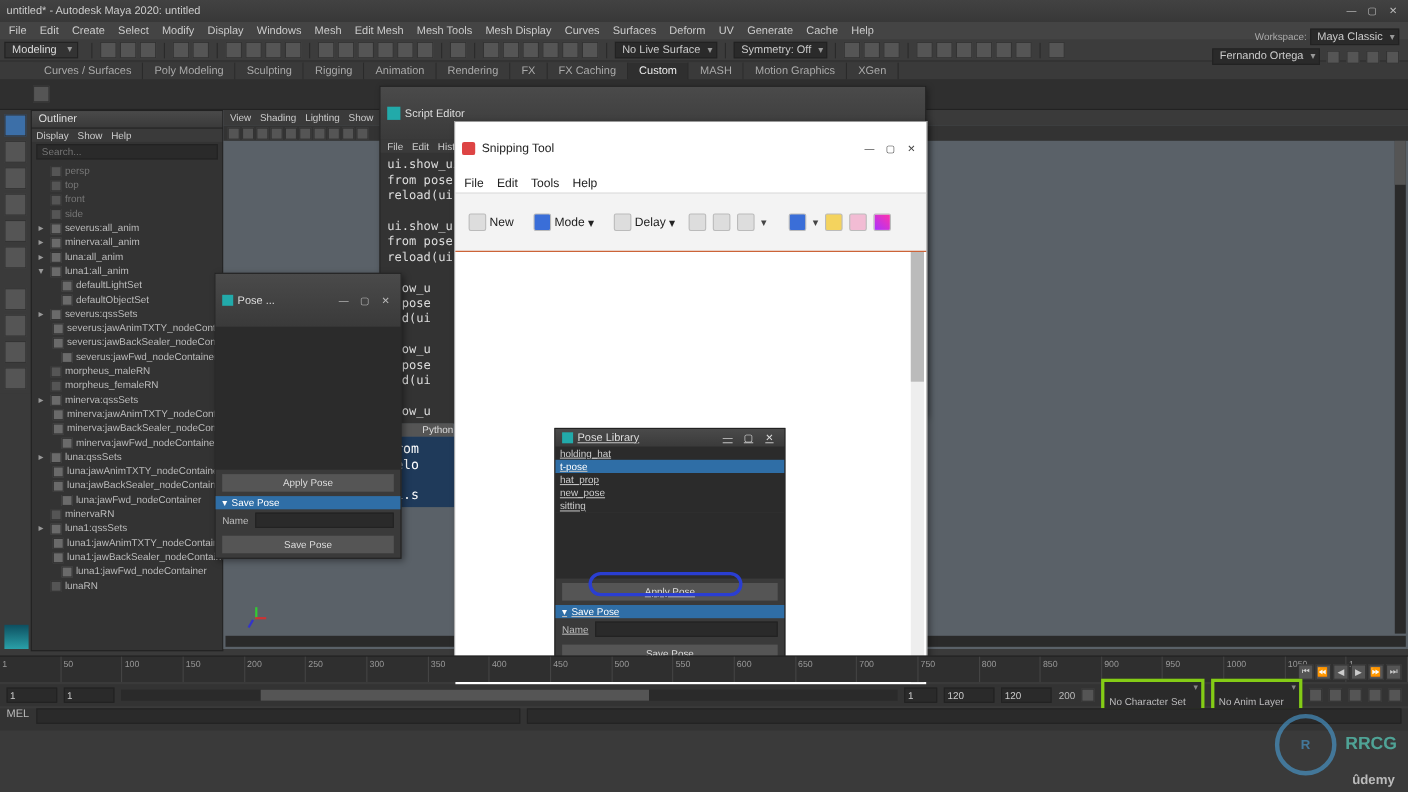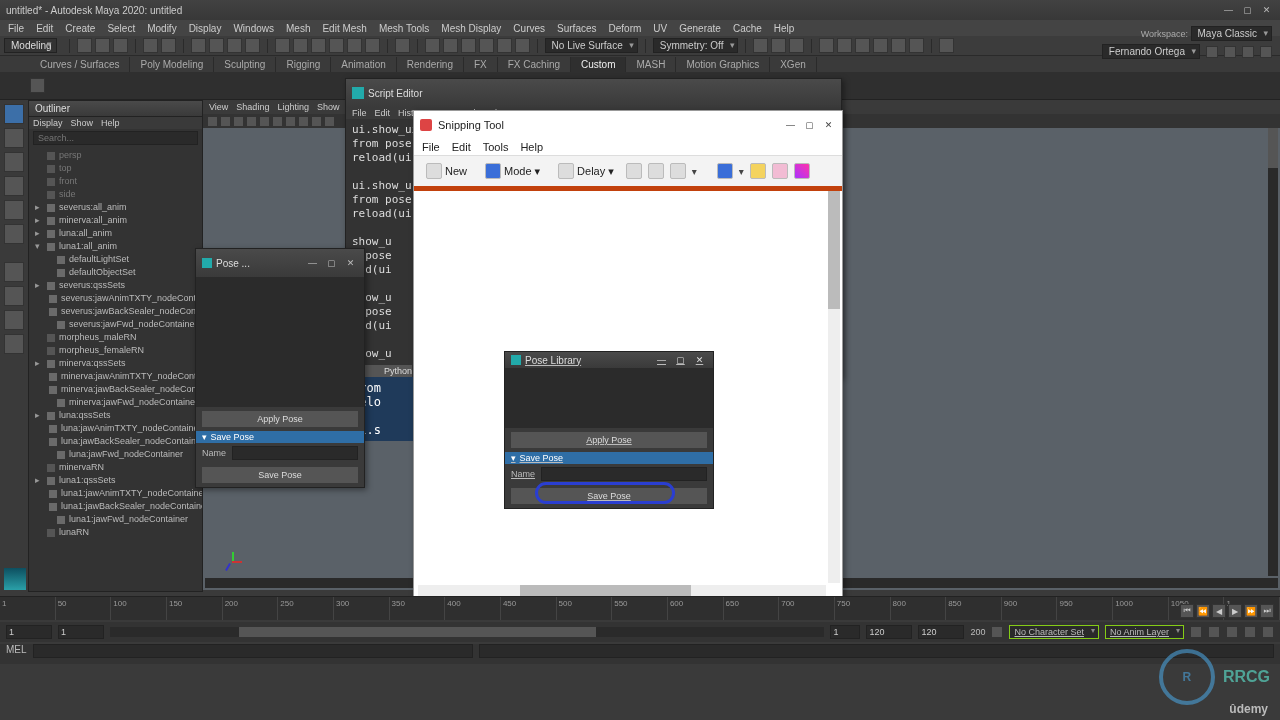--- a/index.html
+++ b/index.html
@@ -4,21 +4,21 @@
 <style>
   * { box-sizing: border-box; margin: 0; padding: 0; font-family: "Segoe UI", Tahoma, sans-serif; }
   body { width: 1280px; height: 720px; background: #3a3a3a; color: #bbb; font-size: 10px; overflow: hidden; position: relative; }
   .titlebar { height: 20px; background: linear-gradient(#424242,#383838); display: flex; align-items: center; padding: 0 6px; color: #ccc; font-size: 10px; }
   .titlebar .spacer { flex: 1; }
   .winbtn { width: 15px; height: 12px; margin-left: 4px; display: inline-flex; align-items: center; justify-content: center; font-size: 9px; color: #bbb; }
   .menubar { height: 16px; background: #444; display: flex; align-items: center; gap: 4px; padding: 0 4px; color: #ccc; font-size: 10px; }
   .menubar span { padding: 0 4px; cursor: default; }
   .workspace-row { position: absolute; right: 8px; top: 28px; font-size: 9px; color: #aaa; }
   .shelf-dropdown-row { height: 20px; background: #3c3c3c; display: flex; align-items: center; padding: 0 4px; border-bottom: 1px solid #2a2a2a; }
-  .dropdown { background: #333; border: 1px solid #222; padding: 1px 4px 1px 6px; color: #ddd; font-size: 10px; position: relative; }
+  .dropdown { background: #333; border: 1px solid #222; padding: 1px 18px 1px 6px; color: #ddd; font-size: 10px; position: relative; }
   .dropdown::after { content: "▾"; position: absolute; right: 4px; top: 0; font-size: 9px; color: #999; }
   .icon-row { display: flex; align-items: center; gap: 3px; margin-left: 8px; }
   .ico { width: 15px; height: 15px; background: #555; border: 1px solid #333; }
   .ico.small { width: 12px; height: 12px; }
   .sep { width: 1px; height: 14px; background: #2a2a2a; margin: 0 4px; }
   .shelf-tabs { height: 16px; background: #3a3a3a; display: flex; align-items: flex-end; padding-left: 30px; gap: 0; font-size: 10px; }
   .shelf-tab { padding: 2px 10px; background: #3a3a3a; color: #aaa; border-right: 1px solid #2a2a2a; }
   .shelf-tab.active { background: #2f2f2f; color: #eee; }
   .shelf-icons { height: 28px; background: #2f2f2f; border-bottom: 1px solid #222; padding-left: 30px; display: flex; align-items: center; }
   .left-tools { position: absolute; left: 0; top: 100px; width: 28px; background: #3a3a3a; display: flex; flex-direction: column; gap: 4px; padding: 4px 4px; }
@@ -46,42 +46,42 @@
   .axis .y { position:absolute; left:9px; top:0; width:2px; height:10px; background:#3c3; }
   .axis .x { position:absolute; left:9px; top:9px; width:10px; height:2px; background:#c33; }
   .axis .z { position:absolute; left:4px; top:11px; width:2px; height:8px; background:#33c; transform: rotate(30deg); }
   .hscroll { position:absolute; left:2px; right:2px; bottom:2px; height:10px; background:#2a2a2a; }
   .hscroll .thumb { position:absolute; left:40%; width:80px; height:100%; background:#555; }
   .vscroll { position:absolute; right:2px; top:28px; width:10px; bottom:14px; background:#2a2a2a; }
   .vscroll .thumb { position:absolute; top:0; height:40px; width:100%; background:#555; }
 
   
   .win { position: absolute; background: #3a3a3a; border: 1px solid #222; box-shadow: 2px 2px 6px rgba(0,0,0,.4); }
-  .win .tbar { background: linear-gradient(#4a4a4a,#3a3a3a); display:flex; align-items:center; padding:8px 6px; font-size:10px; color:#ddd; }
+  .win .tbar { background: linear-gradient(#4a4a4a,#3a3a3a); display:flex; align-items:center; padding:18px 6px; font-size:10px; color:#ddd; }
   .win .tbar .spacer{flex:1}
   .poseA { left: 195px; top: 248px; width: 170px; }
   .poseA .panel-body { padding: 0; }
   .poseA .btn, .poseLib .btn { background: #555; color: #ddd; padding: 3px 0; text-align: center; font-size: 9px; margin: 4px 6px; }
   .poseA .sect, .poseLib .sect { background: #2f6ea6; color: #fff; padding: 1px 6px; font-size: 9px; display:flex; align-items:center; gap:4px; }
   .poseA .field, .poseLib .field { display:flex; align-items:center; padding: 3px 6px; font-size:9px; gap:6px; }
   .poseA .field input, .poseLib .field input { flex:1; background: #2a2a2a; border:1px solid #222; color:#bbb; padding:1px 2px; font-size:9px; }
 
   .scriptEditor { left: 345px; top: 78px; width: 497px; height: 300px; background:#333; }
   .scriptEditor .tbar { background: linear-gradient(#4a4a4a,#3a3a3a); }
   .scriptEditor .menu { background:#3a3a3a; color:#ccc; font-size:9px; display:flex; gap:8px; padding:1px 6px; }
   .code { font-family: Consolas, monospace; font-size: 11px; color: #ddd; padding: 4px 6px; line-height: 14px; white-space: pre; background:#333; }
   .code-bottom { background:#1f3a5a; color:#fff; font-family: Consolas, monospace; font-size:12px; padding:4px 6px; white-space:pre; }
   .py-tab { background:#555; color:#ddd; width:60px; text-align:right; font-size:9px; padding:1px 0; margin-left:6px; }
 
   
   .snip { left: 413px; top: 110px; width: 430px; height: 490px; background: #fff; border:1px solid #999; }
   .snip .tbar { background: #fff; color:#222; font-size:11px; border-bottom: none; }
   .snip .tbar .winbtn { color:#444; }
   .snip .menu { background:#fff; color:#222; font-size:11px; display:flex; gap:12px; padding:2px 8px; }
-  .snip .toolbar { background:#f3f3f3; border-top:1px solid #ddd; border-bottom:5px solid #c2410c; display:flex; align-items:center; gap:6px; padding:4px 6px; }
+  .snip .toolbar { background:#f3f3f3; border-top:1px solid #ddd; border-bottom:1px solid #c2410c; display:flex; align-items:center; gap:6px; padding:15px 6px; }
   .snip .tb-btn { display:flex; align-items:center; gap:3px; padding:3px 6px; font-size:11px; color:#222; }
   .snip .tb-ico { width:16px; height:16px; background:#ddd; border:1px solid #bbb; border-radius: 2px;}
   .snip .canvas { position:relative; flex:1; background:#fff; height: calc(100% - 80px); overflow:hidden; }
   .snip .h-scroll { position:absolute; left:4px; right:16px; bottom:2px; height:12px; background:#eee; }
   .snip .h-scroll .thumb { position:absolute; left:25%; width:42%; height:100%; background:#bbb; }
   .snip .v-scroll { position:absolute; right:2px; top:0; width:12px; bottom:16px; background:#eee; }
   .snip .v-scroll .thumb { position:absolute; top:0; height:30%; width:100%; background:#bbb; }
 
   .poseLib { position:absolute; left:90px; top:160px; width:210px; background:#3a3a3a; border:1px solid #222;text-decoration:underline; }
   .poseLib .tbar { background: linear-gradient(#4a4a4a,#3a3a3a); color:#ddd; font-size:10px; padding:2px 6px; display:flex; align-items:center;}
@@ -95,21 +95,21 @@
   .timeline { position:absolute; left:0; right:0; bottom:100px; height:24px; background:#2f2f2f; border-top:1px solid #222; }
   .timeline .ticks { position:absolute; inset:0; display:flex; }
   .timeline .ticks span { flex:1; border-right:1px solid #444; position:relative; }
   .timeline .ticks span i { position:absolute; left:2px; top:2px; font-size:8px; color:#999; font-style:normal; }
   .play-ctrl { position:absolute; right:6px; bottom:102px; display:flex; gap:2px; }
   .play-ctrl .pico { width:14px; height:14px; background:#555; border:1px solid #333; display:flex; align-items:center; justify-content:center; font-size:8px; color:#ccc;}
   .range-row { position:absolute; left:0; right:0; bottom:78px; height:20px; background:#333; display:flex; align-items:center; padding:0 6px; gap:6px; font-size:9px; color:#bbb;}
   .range-row input { width:46px; background:#2a2a2a; border:1px solid #222; color:#ccc; font-size:9px; padding:1px 2px;}
   .range-row .slider { flex:1; height:10px; background:#2a2a2a; position:relative; }
   .range-row .slider .fill{position:absolute; left:18%; width:50%; top:0; bottom:0; background:#555;}
-  .range-row .dd { background:#2a2a2a; border:1px solid #84cc16; padding:1px 14px 1px 4px; position:relative;text-decoration:underline;}
+  .range-row .dd { background:#2a2a2a; border:3px solid #84cc16; padding:13px 14px 1px 4px; position:relative;}
   .range-row .dd::after{content:"▾"; position:absolute; right:3px; top:0; color:#888; font-size:8px;}
   .mel-row { position:absolute; left:0; right:0; bottom:56px; height:20px; background:#333; display:flex; align-items:flex-start; padding:0 6px; gap:6px;}
   .mel-row .lbl{color:#bbb; font-size:10px;}
   .mel-row .inp{flex:0 0 440px; height:14px; background:#2a2a2a; border:1px solid #222;}
   .watermark { position:absolute; right:10px; bottom:8px; width:210px; height:70px; display:flex; align-items:center; justify-content:flex-end; gap:8px; opacity:.6;}
   .watermark .circ{width:56px;height:56px;border:4px solid #4aa0d8;border-radius:50%; display:flex; align-items:center; justify-content:center; color:#4aa0d8; font-weight:bold; font-size:12px;}
   .watermark .txt{color:#5eead4; font-size:16px; font-weight:bold;}
   .udemy { position:absolute; right:12px; bottom:4px; color:#bbb; font-size:12px; font-weight:bold;}
   .maya-logo { position:absolute; left:4px; bottom:130px; width:22px; height:22px; background: linear-gradient(#0d4f60,#2aa0a8); }
   .right-dd { background:#2a2a2a; border:1px solid #222; color:#ccc; padding:1px 14px 1px 6px; position:relative; font-size:10px;}
@@ -546,20 +546,27 @@
 
     <div class="poseLib">
       <div class="tbar">
         <span style="width:10px;height:10px;background:#2aa;display:inline-block;margin-right:4px"></span>
         <span>Pose Library</span>
         <span class="spacer"></span>
         <span class="winbtn">—</span>
         <span class="winbtn">▢</span>
         <span class="winbtn">✕</span>
       </div>
+      <div class="list" id="poseList">
+          <div class="item">holding_hat</div>
+          <div class="item sel">t-pose</div>
+          <div class="item">hat_prop</div>
+          <div class="item">new_pose</div>
+          <div class="item">sitting</div>
+        </div>
       <div style="height:60px;background:#2b2b2b"></div>
       <div class="btn">Apply Pose</div>
       <div class="sect">
           <span>▾</span>
           <span>Save Pose</span>
         </div>
       <div class="field">
         <span>Name</span>
         <input style="">
       </div>

